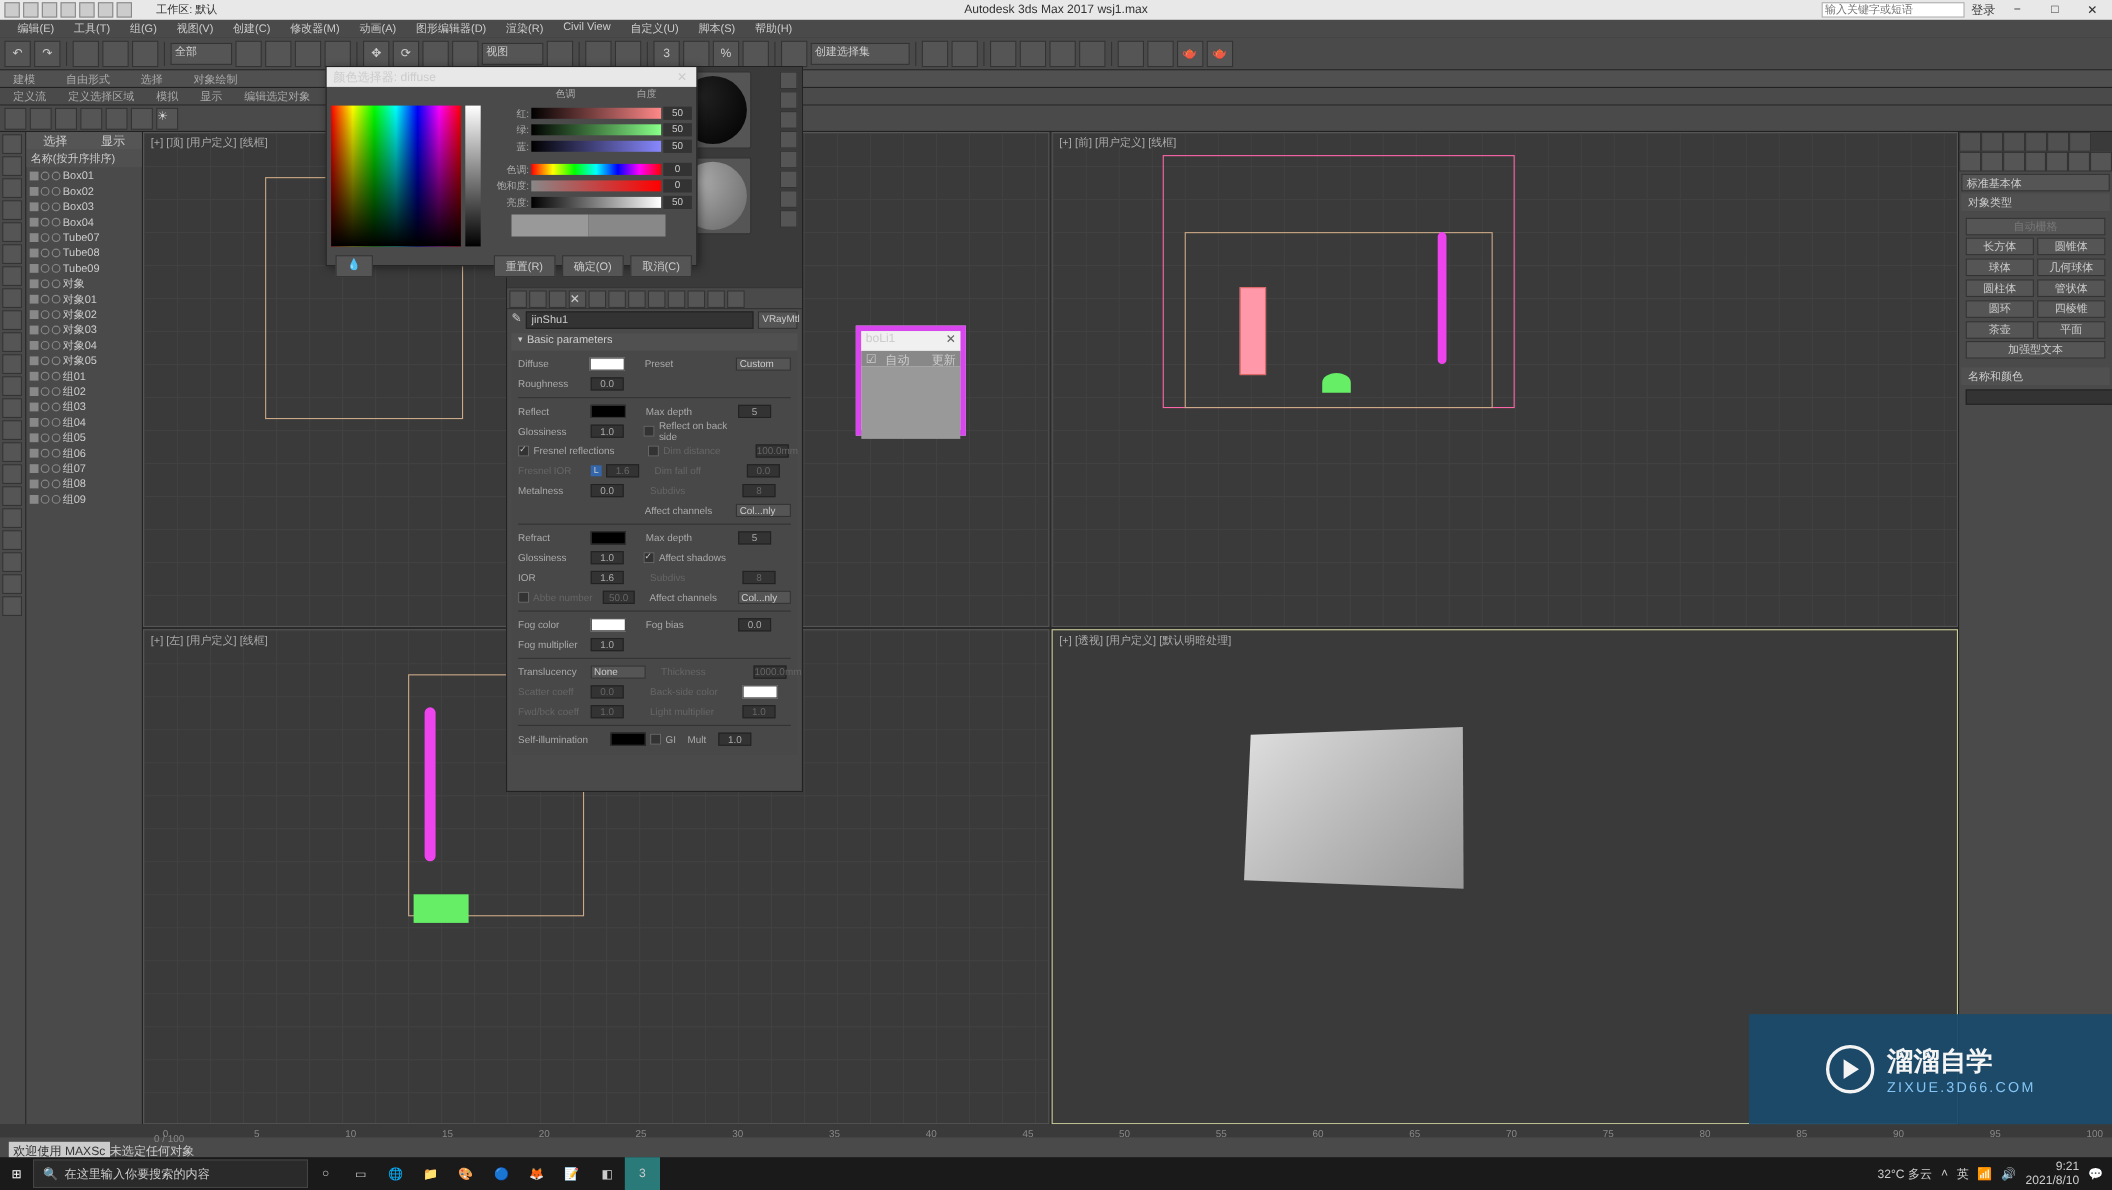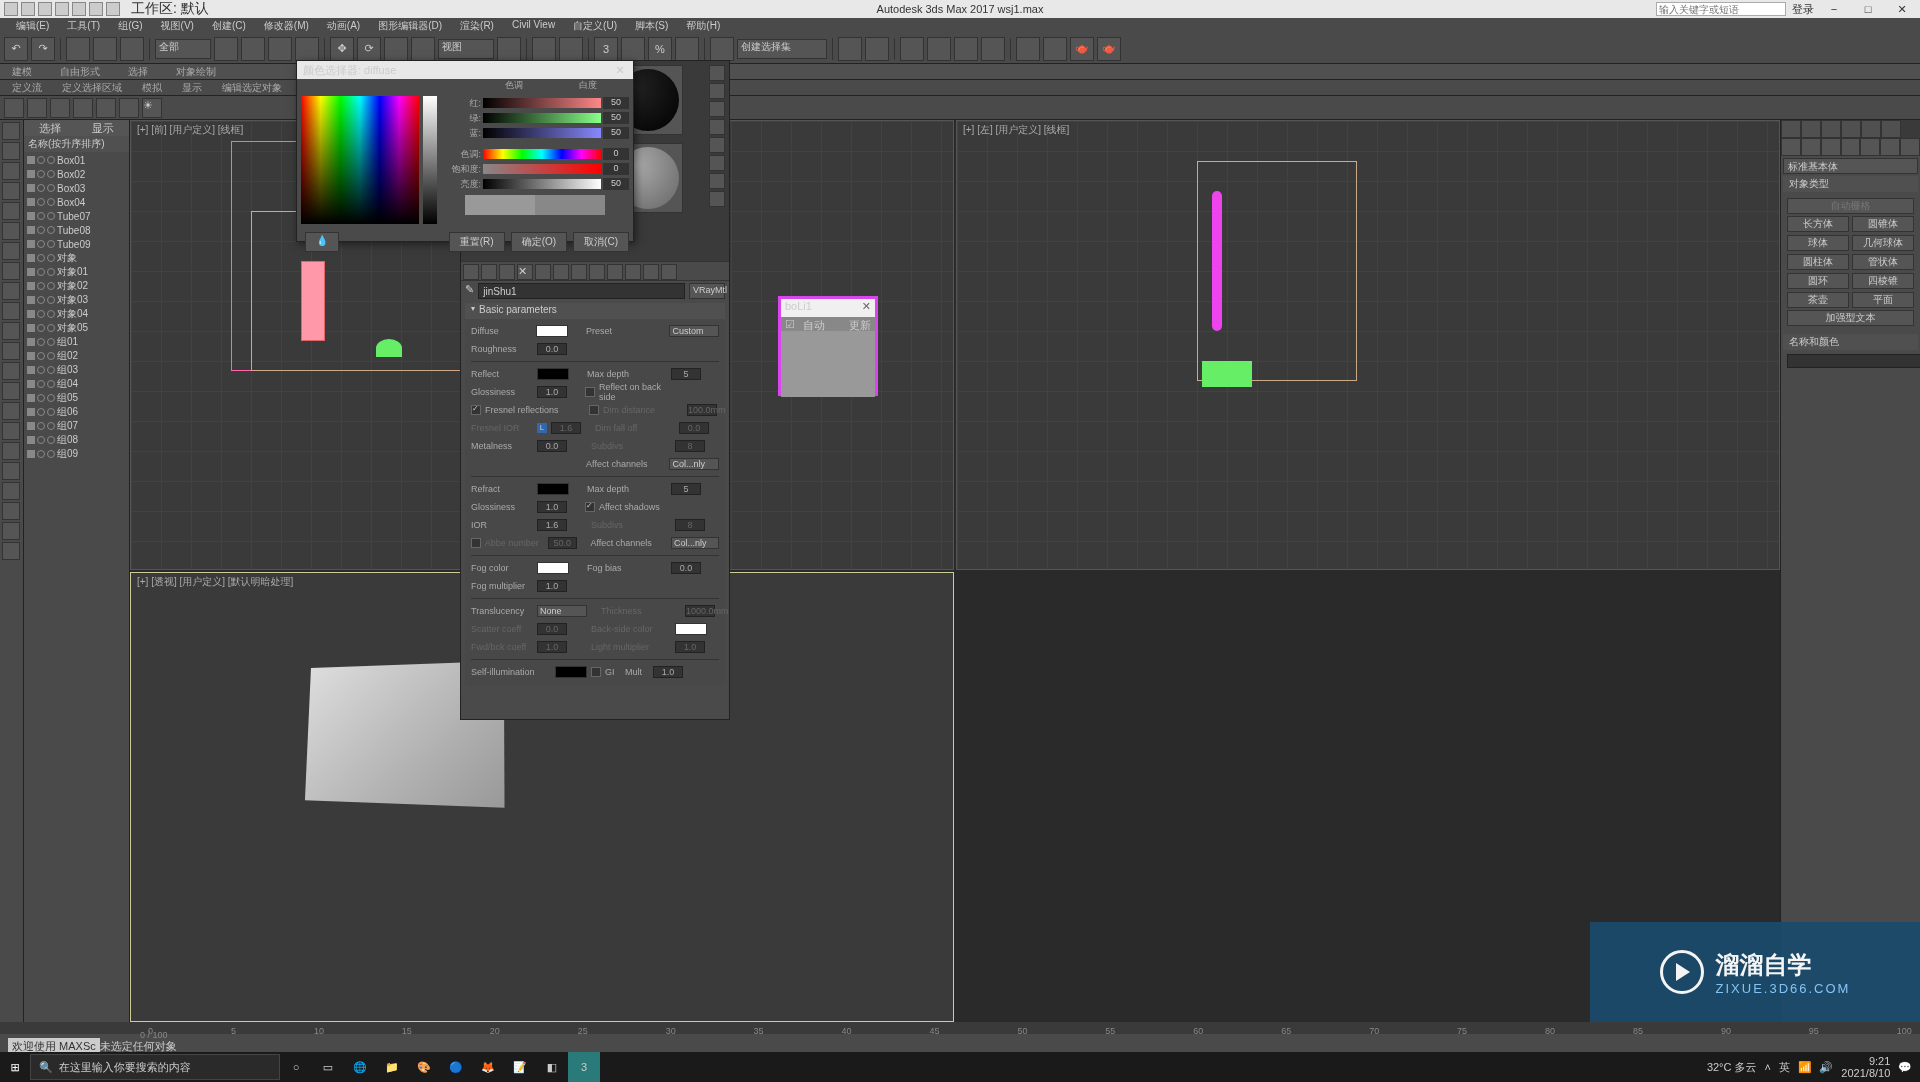--- a/index.html
+++ b/index.html
@@ -1,20 +1,20 @@
 <!DOCTYPE html>
 <html><head>
 <meta charset="utf-8">
 <style>
 *{margin:0;padding:0;box-sizing:border-box;font-family:"Microsoft YaHei",Arial,sans-serif;font-size:11px;color:#ccc;}
 body{background:#3a3a3a;width:1920px;height:1082px;overflow:hidden;position:relative;}
 .titlebar{height:18px;background:#e8e8e8;display:flex;align-items:center;padding:0 4px;position:relative;}
 .titlebar .qat{display:flex;gap:3px;}
 .titlebar .qat span{width:14px;height:14px;background:#ccc;border:1px solid #888;}
-.titlebar .ws{color:#333;margin-left:11px;font-size:14px;}
+.titlebar .ws{color:#333;margin-left:22px;font-size:10px;}
 .titlebar .title{position:absolute;left:50%;transform:translateX(-50%);color:#333;font-size:11px;}
 .titlebar .right{position:absolute;right:4px;display:flex;gap:6px;align-items:center;}
 .titlebar input{width:130px;height:14px;font-size:10px;background:#fff;border:1px solid #aaa;color:#888;padding:0 2px;}
 .titlebar .winbtn{width:28px;height:14px;display:flex;align-items:center;justify-content:center;color:#333;}
 .menubar{height:16px;background:#4a4a4a;display:flex;padding:0 8px;gap:2px;}
 .menubar span{padding:1px 8px;color:#ccc;font-size:10px;}
 .toolbar{height:30px;background:#4a4a4a;border-bottom:1px solid #222;display:flex;align-items:center;padding:0 4px;gap:3px;}
 .toolbar .btn{width:24px;height:24px;background:#555;border:1px solid #333;display:flex;align-items:center;justify-content:center;}
 .toolbar .sep{width:1px;height:22px;background:#333;margin:0 2px;}
 .toolbar .dd{width:56px;height:20px;background:#555;border:1px solid #333;font-size:10px;padding:0 3px;}
@@ -122,21 +122,21 @@
 .param-row .spin{width:30px;height:12px;background:#333;border:1px solid #222;font-size:9px;text-align:center;color:#aaa;}
 .param-row .spin.dim{color:#666;}
 .param-row .plbl2{width:80px;font-size:9px;color:#aaa;}
 .param-row .plbl2.dim{color:#666;}
 .param-row .dd{width:50px;height:12px;background:#555;border:1px solid #333;font-size:9px;padding:0 2px;}
 .param-row .cb{width:10px;height:10px;border:1px solid #666;background:#333;}
 .param-row .cb.ck::after{content:"✓";font-size:8px;color:#ccc;display:block;margin-top:-2px;}
 .param-sep{height:1px;background:#333;margin:4px 0;}
 
 
-.boliwin{position:absolute;top:296px;left:778px;width:100px;height:100px;background:#ddd;border:3px solid #d946ef;z-index:60;}
+.boliwin{position:absolute;top:296px;left:778px;width:100px;height:100px;background:#ddd;border:5px solid #d946ef;z-index:60;}
 .boli-title{height:18px;background:#f0f0f0;color:#333;font-size:10px;padding:1px 4px;display:flex;}
 .boli-title .x{margin-left:auto;color:#666;}
 .boli-bar{height:14px;background:#888;display:flex;font-size:9px;color:#fff;}
 .boli-bar span{padding:1px 4px;}
 .boli-body{background:#999;height:66px;}
 
 
 .geo{position:absolute;border:1px solid #ca8;}
 .geo.pink{border-color:#f6a;}
 .geo.mag{background:#e4e;border:none;}
@@ -423,20 +423,25 @@
         </div>
         <div class="scene-row">
           <span class="eye"></span>
           <span class="dot"></span>
           <span class="dot"></span>
           <span class="txt">组09</span>
         </div>
       </div>
   </div>
   <div class="viewports">
+    <div class="vp">
+        <div class="grid-bg"></div>
+        <div class="vp-label">[+] [顶] [用户定义] [线框]</div>
+      <div class="geo" style="left:110px;top:40px;width:180px;height:220px;"></div>
+    </div>
     <div class="vp">
         <div class="grid-bg"></div>
         <div class="vp-label">[+] [前] [用户定义] [线框]</div>
       <div class="geo pink" style="left:100px;top:20px;width:320px;height:230px;"></div>
       <div class="geo" style="left:120px;top:90px;width:280px;height:160px;"></div>
       <div class="geo mag" style="left:350px;top:90px;width:8px;height:120px;border-radius:4px;"></div>
       <div style="position:absolute;left:170px;top:140px;width:24px;height:80px;background:#f9a;border:1px solid #d66;"></div>
       <div class="geo green" style="left:245px;top:218px;width:26px;height:18px;border-radius:50% 50% 0 0;"></div>
     </div>
     <div class="vp">

